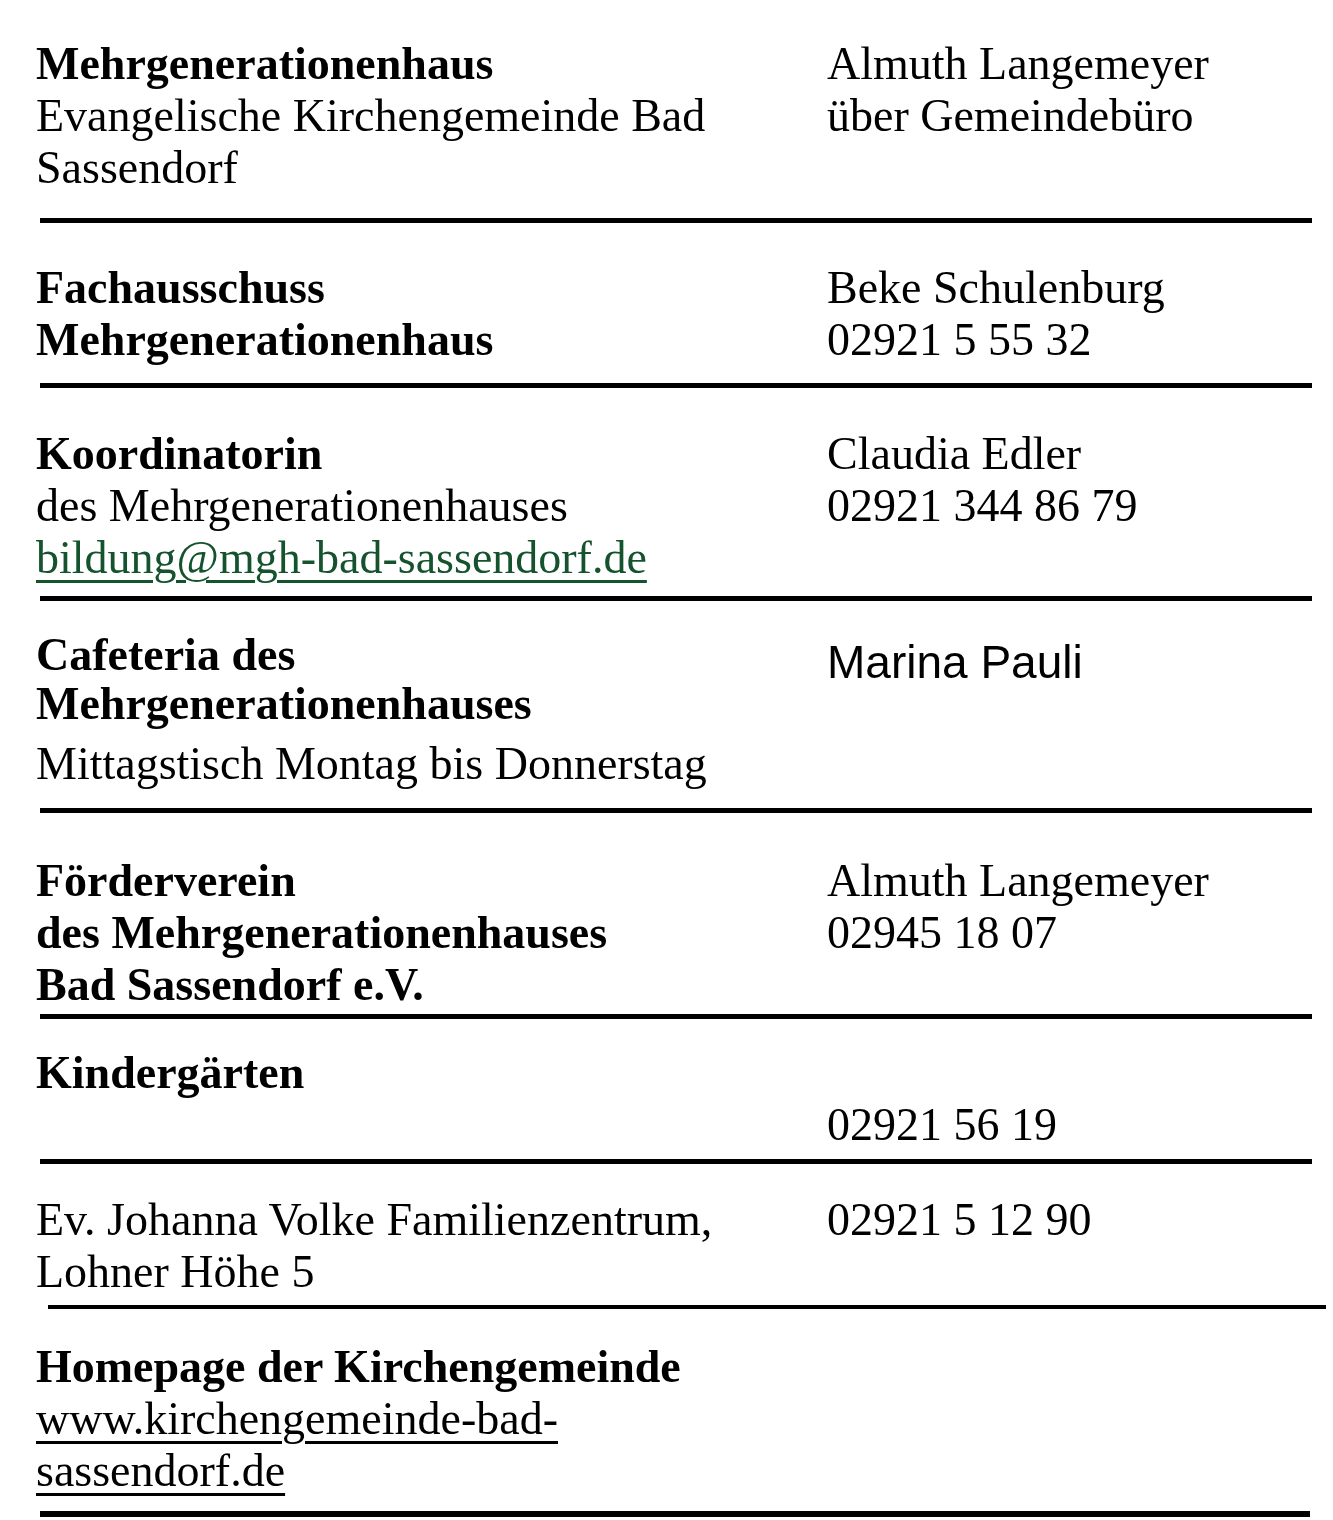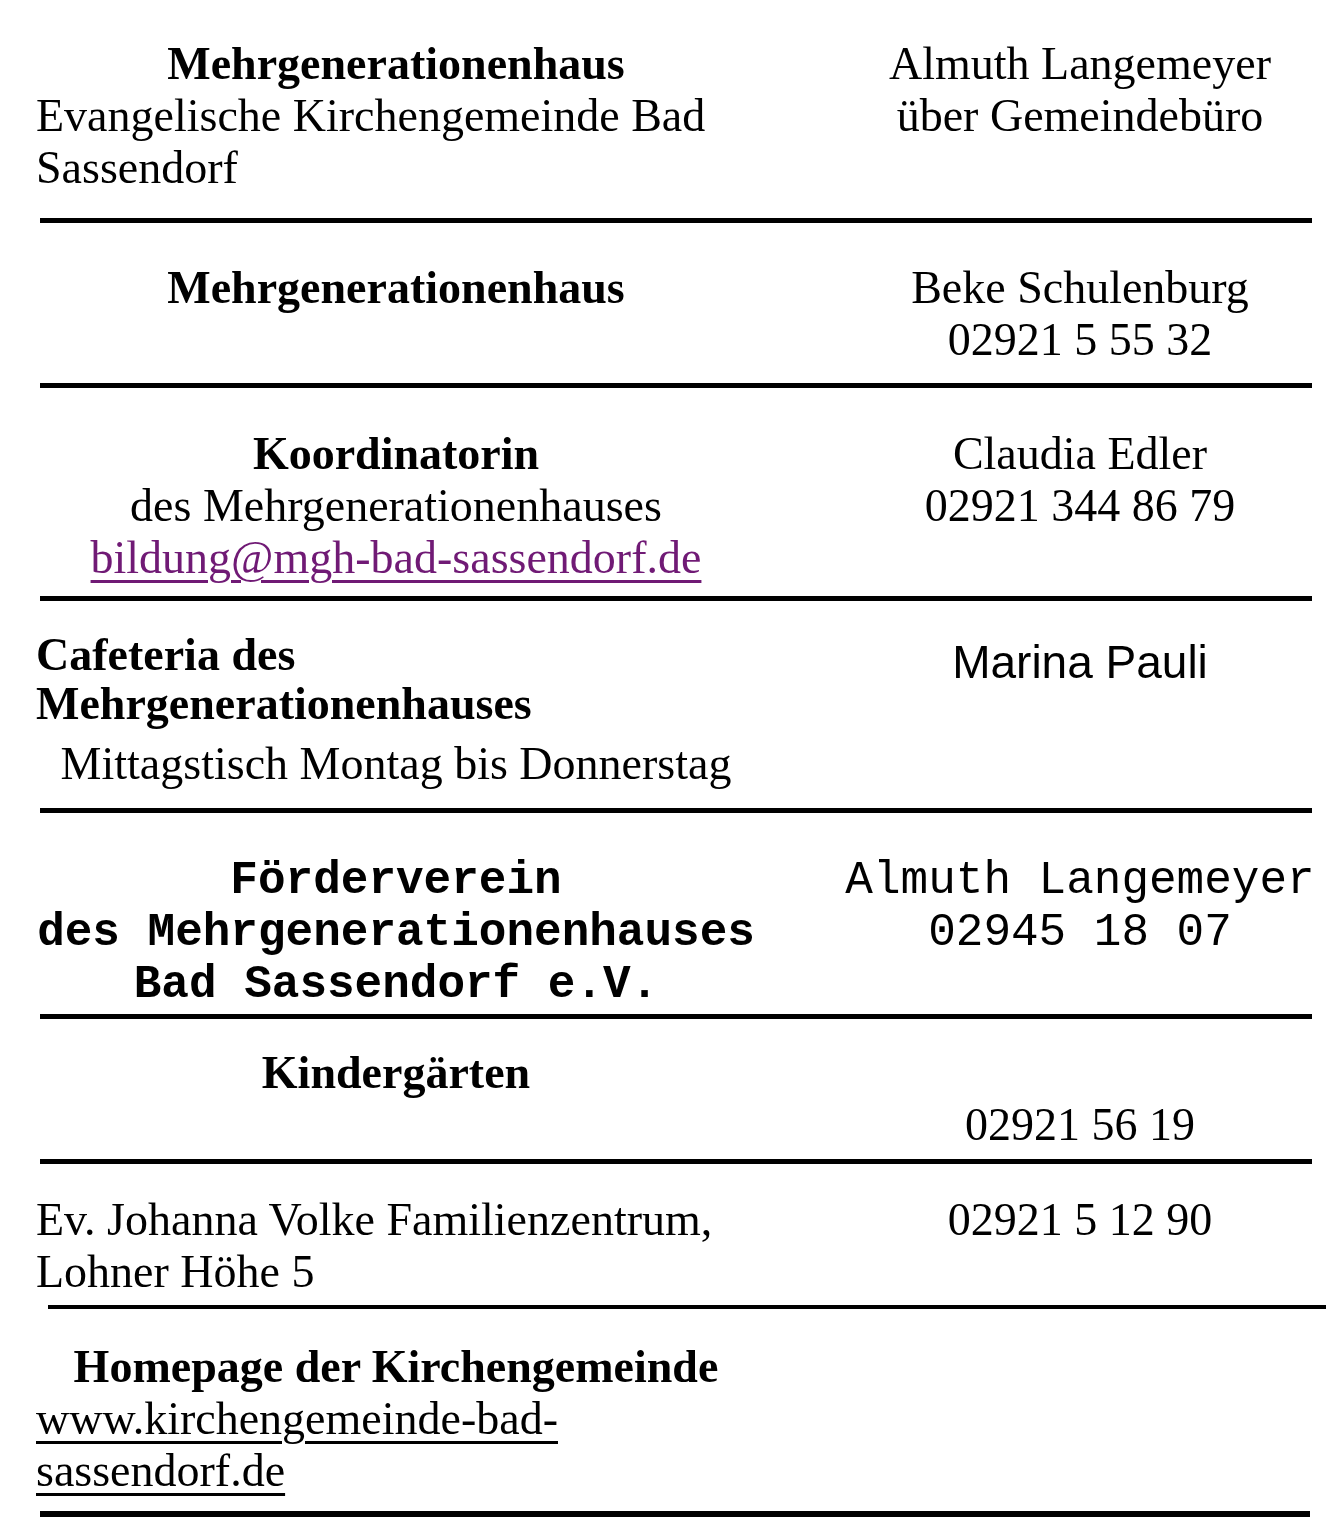--- a/index.html
+++ b/index.html
@@ -9,40 +9,40 @@
     font-family: "Liberation Serif", "DejaVu Serif", serif;
     overflow: hidden;
   }
   .page { padding: 38px 0 0 36px; }
   .row { display: flex; }
   .col-left { flex: 0 0 791px; width: 791px; }
   .col-right { flex: 1 1 auto; }
   p.line { margin: 0; font-size: 46px; line-height: 52px; }
   .col-left p.line { max-width: 720px; }
   .bold { font-weight: bold; }
-  .nowrap { white-space: nowrap; text-align: center; }
+  .nowrap { white-space: nowrap; }
   .link {
     text-decoration: underline;
     text-decoration-thickness: 3px;
     text-underline-offset: 7px;
   }
   .divider {
     border: none; margin: 0;
     height: 5px; background: #000000;
     width: 1272px; margin-left: 4px;
   }
   .divider.thin  { height: 4px; width: 1278px; margin-left: 12px; }
   .divider.thick { height: 6px; width: 1270px; margin-left: 4px; }
 
   
   .s1 { padding-top: 0;    padding-bottom: 24px; }
   .s2 { padding-top: 39px; padding-bottom: 17px; }
   .s3 { padding-top: 40px; padding-bottom: 12px; }
   .s4 { padding-top: 29px; padding-bottom: 18px; }
-  .s5 { padding-top: 42px; padding-bottom: 3px; font-family: Liberation Mono, monospace;  }
+  .s5 { padding-top: 42px; padding-bottom: 3px;  }
   .s6 { padding-top: 28px; padding-bottom: 8px;  }
   .s7 { padding-top: 30px; padding-bottom: 7px;  }
   .s8 { padding-top: 32px; padding-bottom: 14px; }
 
   
   .s4 .col-left p.line { line-height: 49px; }
   .s4 .col-left p.gap  { margin-top: 10px; line-height: 52px; }
   .s4 .col-right { padding-top: 10px; }
   .s4 .col-right p.line { line-height: 44px; }
   .sans {
@@ -64,34 +64,35 @@
     </div>
     <div class="col-right">
       <p class="line nowrap">Almuth Langemeyer</p>
       <p class="line nowrap">über Gemeindebüro</p>
     </div>
   </section>
   <hr class="divider">
 
   <section class="row s2">
     <div class="col-left">
+      <p class="line bold nowrap">Fachausschuss</p>
       <p class="line bold nowrap">Mehrgenerationenhaus</p>
     </div>
     <div class="col-right">
       <p class="line nowrap">Beke Schulenburg</p>
       <p class="line nowrap">02921 5 55 32</p>
     </div>
   </section>
   <hr class="divider">
 
   <section class="row s3">
     <div class="col-left">
       <p class="line bold nowrap">Koordinatorin</p>
       <p class="line nowrap">des Mehrgenerationenhauses</p>
-      <p class="line nowrap"><a class="link" style="color:#701a75">bildung@mgh-bad-sassendorf.de</a></p>
+      <p class="line nowrap"><a class="link" style="color:#14532d">bildung@mgh-bad-sassendorf.de</a></p>
     </div>
     <div class="col-right">
       <p class="line nowrap">Claudia Edler</p>
       <p class="line nowrap">02921 344 86 79</p>
     </div>
   </section>
   <hr class="divider">
 
   <section class="row s4">
     <div class="col-left">

